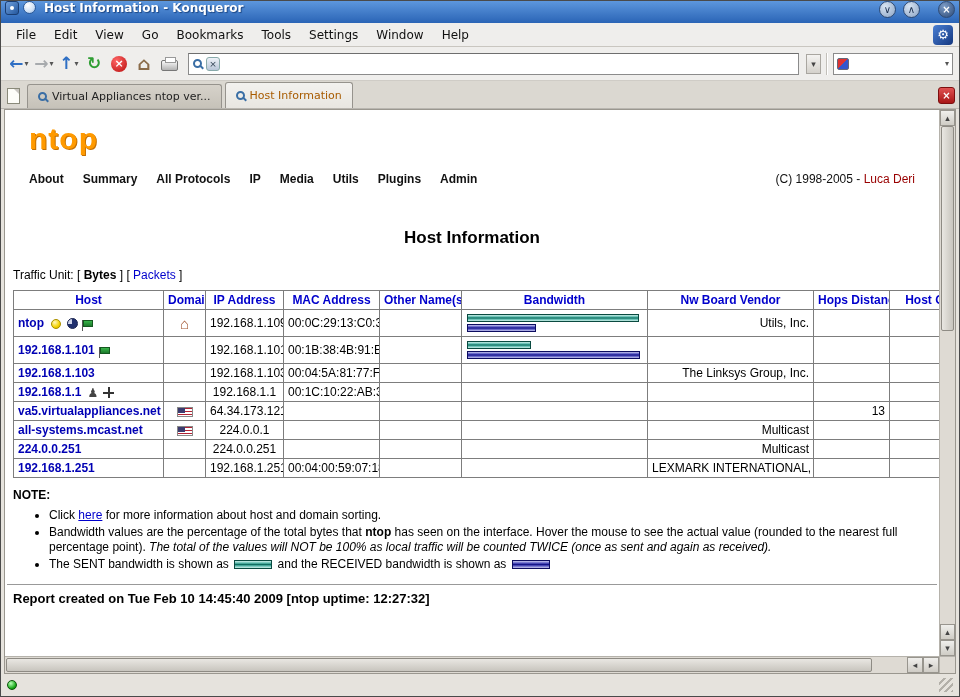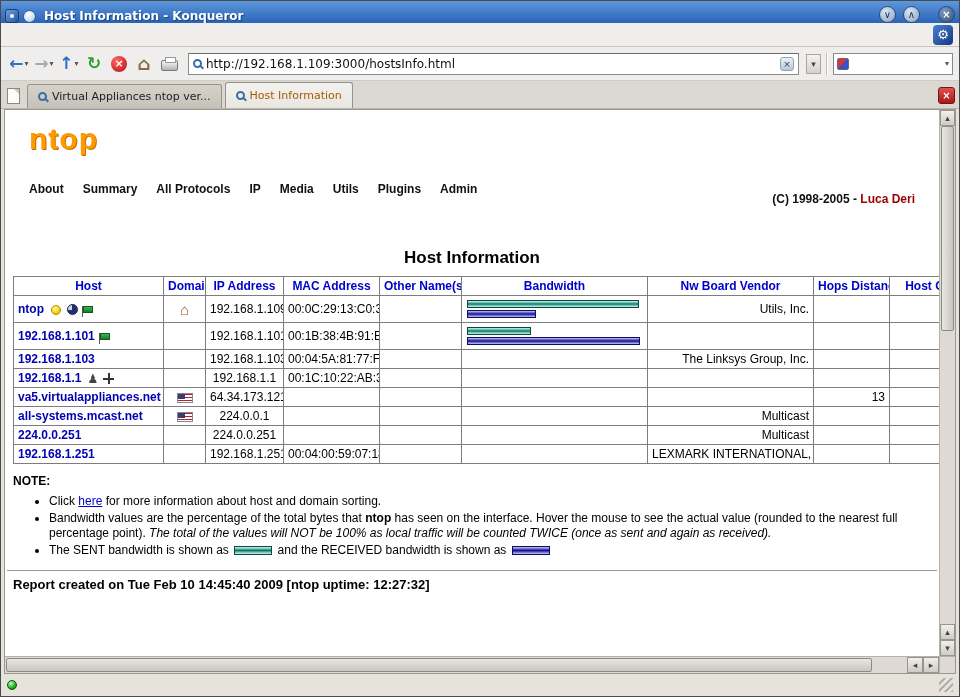--- a/index.html
+++ b/index.html
@@ -1,20 +1,20 @@
 <!DOCTYPE html>
 <html><head>
 <meta charset="utf-8">
 <style>
   * { box-sizing: border-box; margin: 0; padding: 0; }
   html,body { width:960px; height:697px; overflow:hidden; font-family:"DejaVu Sans","Liberation Sans",sans-serif; }
   .window { width:960px; height:697px; border:1px solid #4a4a4a; background:#e6e3dd; display:flex; flex-direction:column; }
 
   
-  .titlebar { height:22px; background:linear-gradient(to bottom,#5d97dd,#2a64b6); display:flex; align-items:flex-end; padding:0 4px; gap:4px; flex:0 0 auto; }
+  .titlebar { height:22px; background:linear-gradient(to bottom,#5d97dd,#2a64b6); display:flex; align-items:flex-start; padding:0 4px; gap:4px; flex:0 0 auto; }
   .tb-menu-icon { width:14px; height:14px; border-radius:3px; background:linear-gradient(135deg,#6fa0dd,#24579e); border:1px solid #1a3d72; position:relative; }
   .tb-menu-icon::after { content:''; position:absolute; left:4px; top:4px; width:4px; height:4px; border-radius:50%; background:#fff; }
   .tb-app-icon { width:13px; height:13px; border-radius:50%; background:radial-gradient(circle at 35% 30%,#fff,#cfe0f5 60%,#7fa6d9); border:1px solid #2c5a99; }
   .tb-title { color:#fff; font-weight:bold; font-size:12px; margin-left:4px; flex:1; text-shadow:1px 1px 1px #1b4684; }
   .tb-btn { width:17px; height:17px; border-radius:50%; background:radial-gradient(circle at 35% 30%,#d8e4f2,#8aa3c4); border:1px solid #2e4a74; color:#1c3050; font-size:10px; line-height:15px; text-align:center; margin-left:3px; cursor:default; }
   .tb-btn.close { background:radial-gradient(circle at 35% 30%,#7d9cc6,#2c4a77); color:#fff; font-weight:bold; margin-left:14px; }
 
   
   .menubar { height:24px; background:#efeeec; border-bottom:1px solid #c9c6c0; display:flex; align-items:center; padding:0 6px; flex:0 0 auto; }
   .menu-item { font-size:12px; color:#111; padding:3px 9px; cursor:default; }
@@ -56,21 +56,21 @@
   .tabclose-btn { width:17px; height:17px; border-radius:3px; background:linear-gradient(#e05252,#a81616); border:1px solid #7c0f0f; color:#fff; font-size:10px; font-weight:bold; line-height:15px; text-align:center; margin-bottom:4px; }
 
   
   .main-area { flex:1; margin:0 3px; border:1px solid #9a978f; background:#fff; display:flex; flex-direction:column; overflow:hidden; }
   .viewport-row { flex:1; display:flex; overflow:hidden; }
   .content { flex:1; background:#fff; overflow:hidden; position:relative; font-family:"Liberation Sans","DejaVu Sans",sans-serif; }
 
   .ntop-logo { margin:12px 0 0 24px; font-size:30px; font-weight:bold; letter-spacing:1px; color:#ff9a00; text-shadow:1px 1px 0 #c56f00; }
   .navrow { display:flex; align-items:center; gap:16px; margin:16px 24px 0 24px; font-size:12px; font-weight:bold; }
   .nav-link { color:#111; cursor:pointer; white-space:nowrap; }
-  .copyright { margin-left:auto; font-weight:bold; color:#111; white-space:nowrap;margin-top:20px; }
+  .copyright { margin-left:auto; font-weight:normal; color:#111; white-space:nowrap; }
   .copyright a { color:#990000; cursor:pointer; }
 
   .page-title { text-align:center; font-size:17px; font-weight:bold; color:#000; margin-top:42px; }
   .traffic-line { margin:20px 0 0 8px; font-size:12px; color:#000; }
   .tu-sel { font-weight:bold; }
   .tu-link { color:#0000cc; cursor:pointer; }
 
   table.hosts { border-collapse:collapse; table-layout:fixed; width:978px; margin:8px 0 0 8px; font-size:12px; background:#fff; }
   table.hosts th, table.hosts td { border:1px solid #7d7d7d; padding:2px 4px; overflow:hidden; white-space:nowrap; vertical-align:middle; }
   table.hosts th { color:#0000cc; font-weight:bold; text-align:center; }
@@ -136,20 +136,31 @@
   <div class="titlebar">
     <span class="tb-menu-icon"></span>
     <span class="tb-app-icon"></span>
     <span class="tb-title">Host Information - Konqueror</span>
     <span class="tb-btn"><span>∨</span></span>
     <span class="tb-btn"><span>∧</span></span>
     <span class="tb-btn close"><span>×</span></span>
   </div>
 
   <div class="menubar">
+    <span style="display:flex;">
+        <span class="menu-item">File</span>
+        <span class="menu-item">Edit</span>
+        <span class="menu-item">View</span>
+        <span class="menu-item">Go</span>
+        <span class="menu-item">Bookmarks</span>
+        <span class="menu-item">Tools</span>
+        <span class="menu-item">Settings</span>
+        <span class="menu-item">Window</span>
+        <span class="menu-item">Help</span>
+      </span>
     <span class="menu-spacer"></span>
     <span class="kde-logo">⚙</span>
   </div>
 
   <div class="toolbar">
     <span class="tbtn">
       <span class="tbtn-glyph glyph-back">←</span>
       <span class="mini-drop">▾</span>
     </span>
     <span class="tbtn">
@@ -167,21 +178,20 @@
       <span class="stop-icon">×</span>
     </span>
     <span class="tbtn">
       <span class="tbtn-glyph glyph-home">⌂</span>
     </span>
     <span class="tbtn">
       <span class="print-icon"></span>
     </span>
     <div class="urlbar">
       <span class="magnifier-icon"></span>
-      <input class="url-input" value="http://192.168.1.109:3000/hostsInfo.html" style="">
       <span class="clear-icon">×</span>
     </div>
     <span class="combo-arrow">▾</span>
     <span class="toolbar-sep"></span>
     <div class="searchbox">
       <span class="search-engine-icon"></span>
       <span class="spacer"></span>
       <span class="mini-drop">▾</span>
     </div>
   </div>
@@ -219,20 +229,24 @@
               <a class="nav-link">Admin</a>
             </span>
           <span class="copyright">
             <span>(C) 1998-2005 -</span>
             <a>Luca Deri</a>
           </span>
         </div>
 
         <div class="page-title">Host Information</div>
 
+        <div class="traffic-line">
+          <span>Traffic Unit:</span>
+          <span><span class="tu-opt">[ <span class="tu-sel">Bytes</span> ] </span><span class="tu-opt">[ <span class="tu-link">Packets</span> ] </span></span>
+        </div>
 
         <table class="hosts">
           <colgroup>
             <col style="width:150px">
               <col style="width:42px">
               <col style="width:78px">
             <col style="width:96px">
               <col style="width:82px">
               <col style="width:186px">
             <col style="width:166px">

